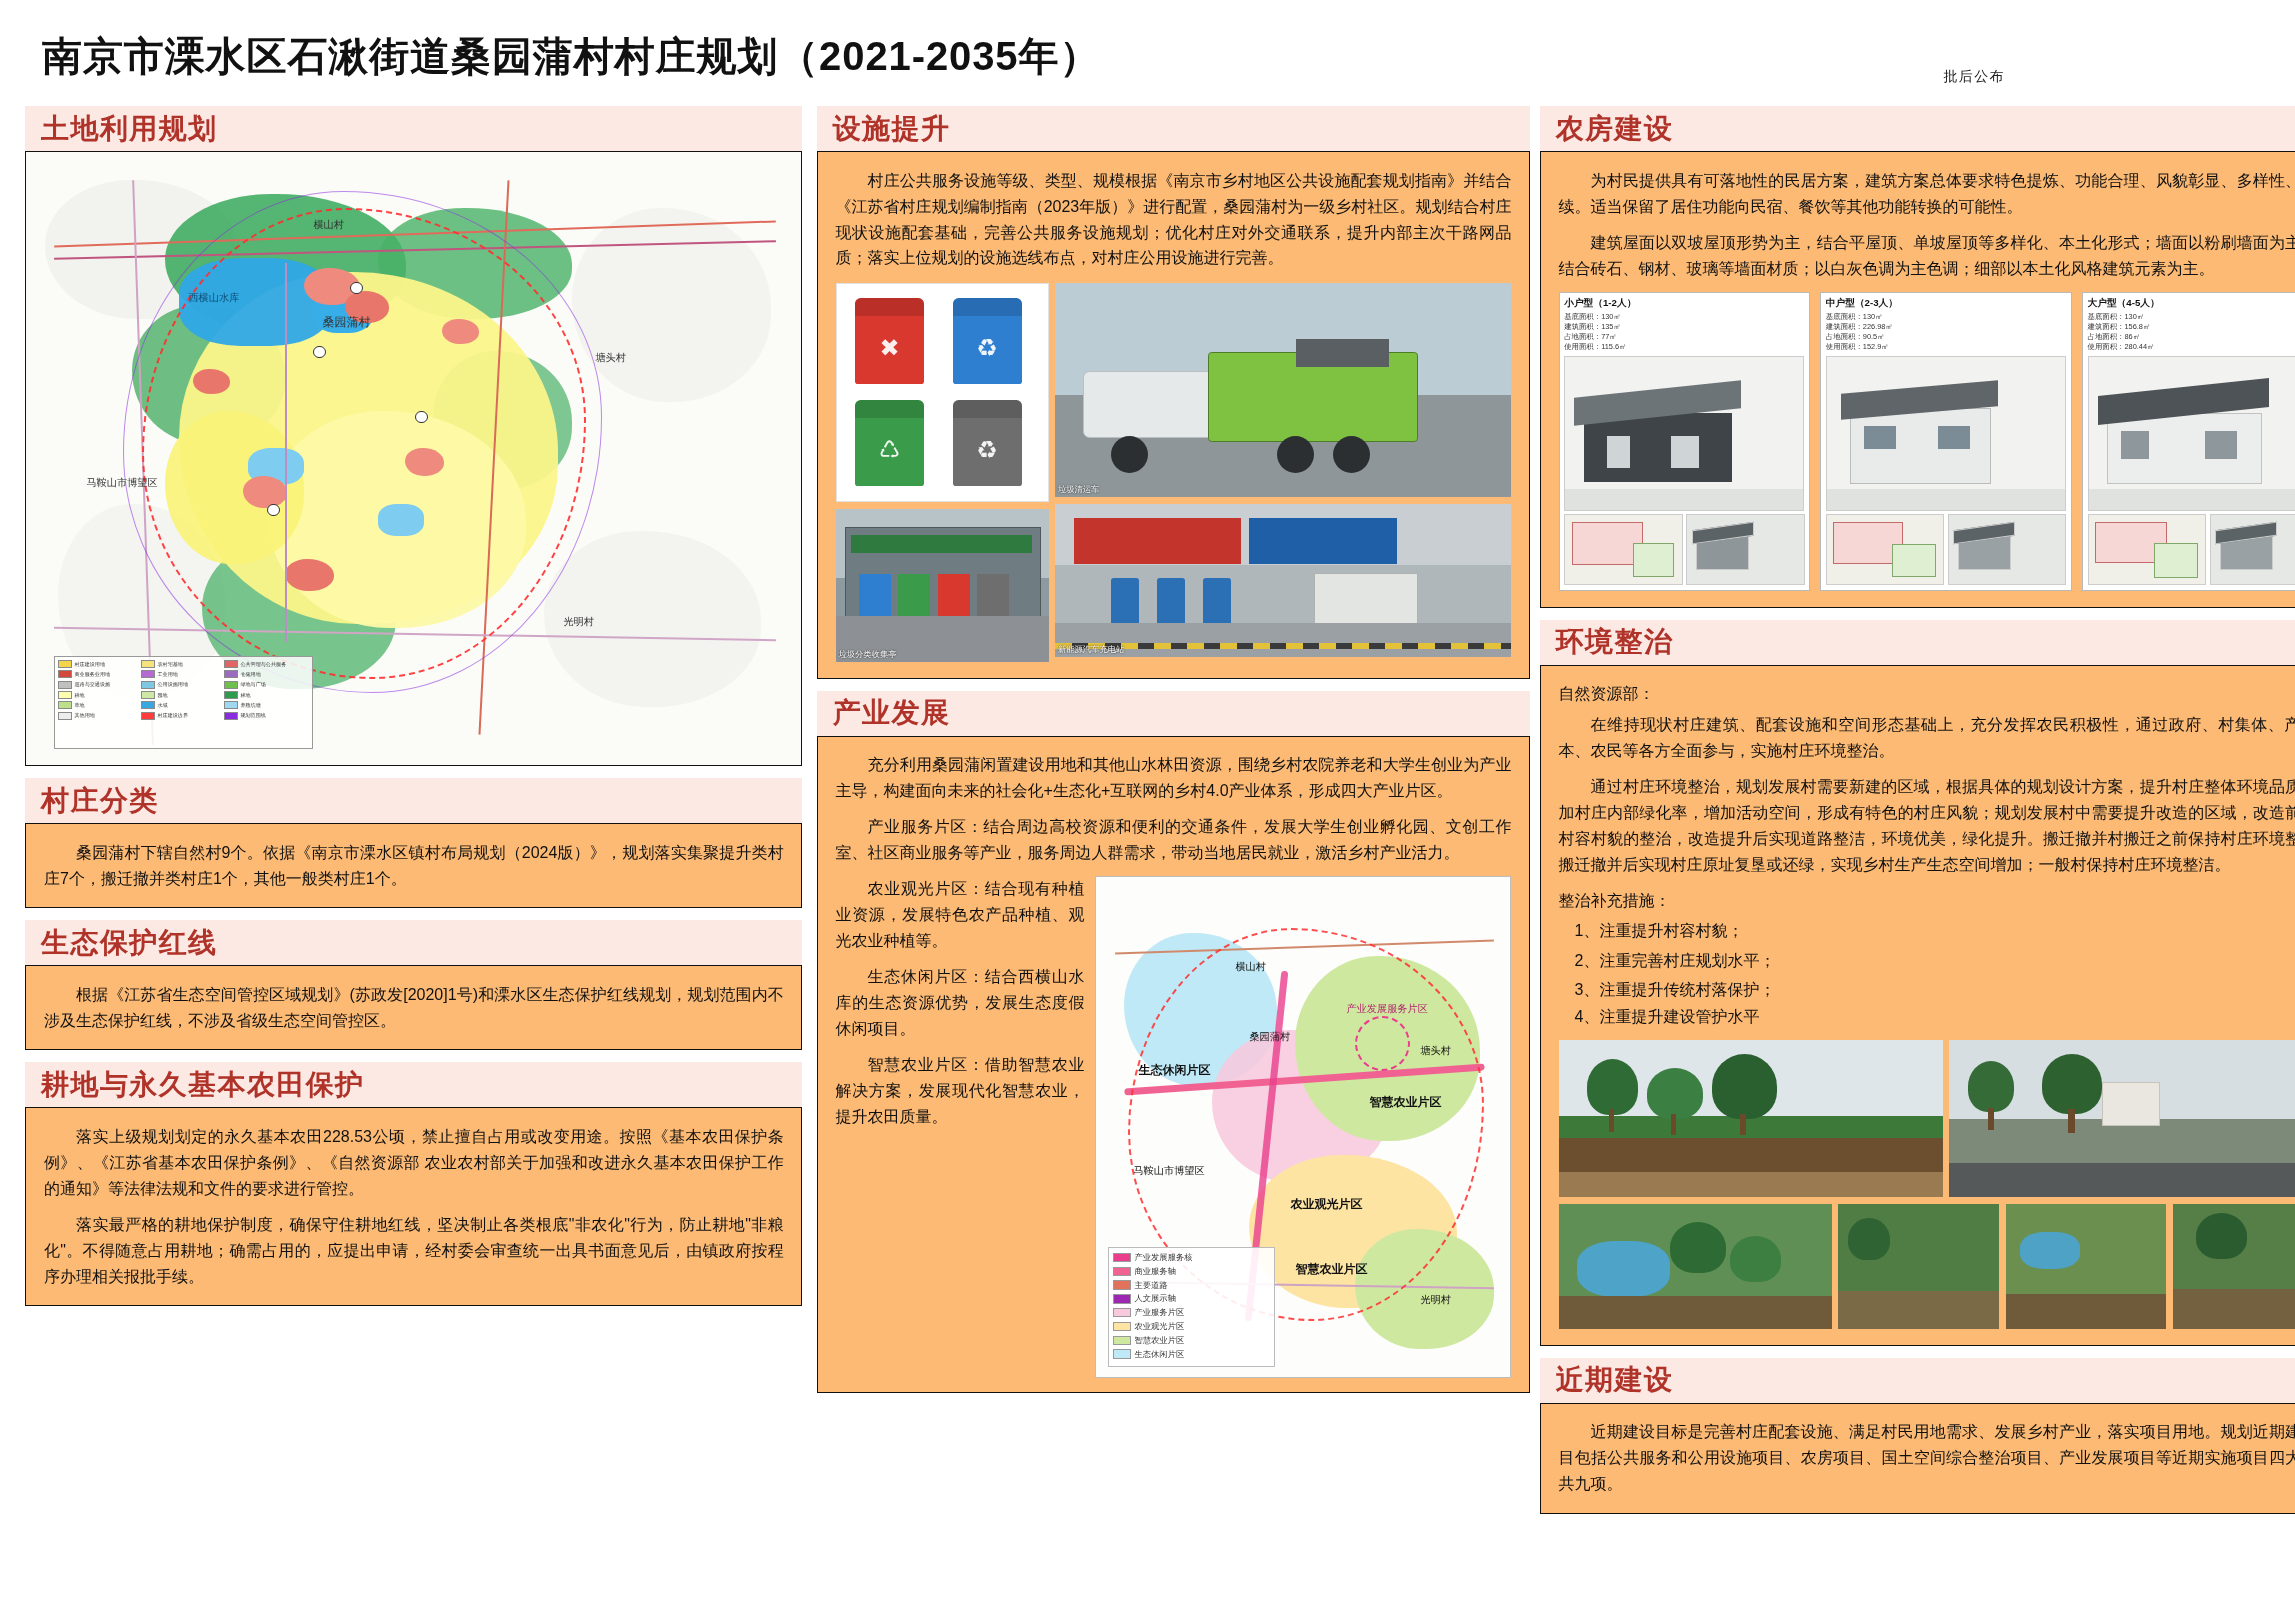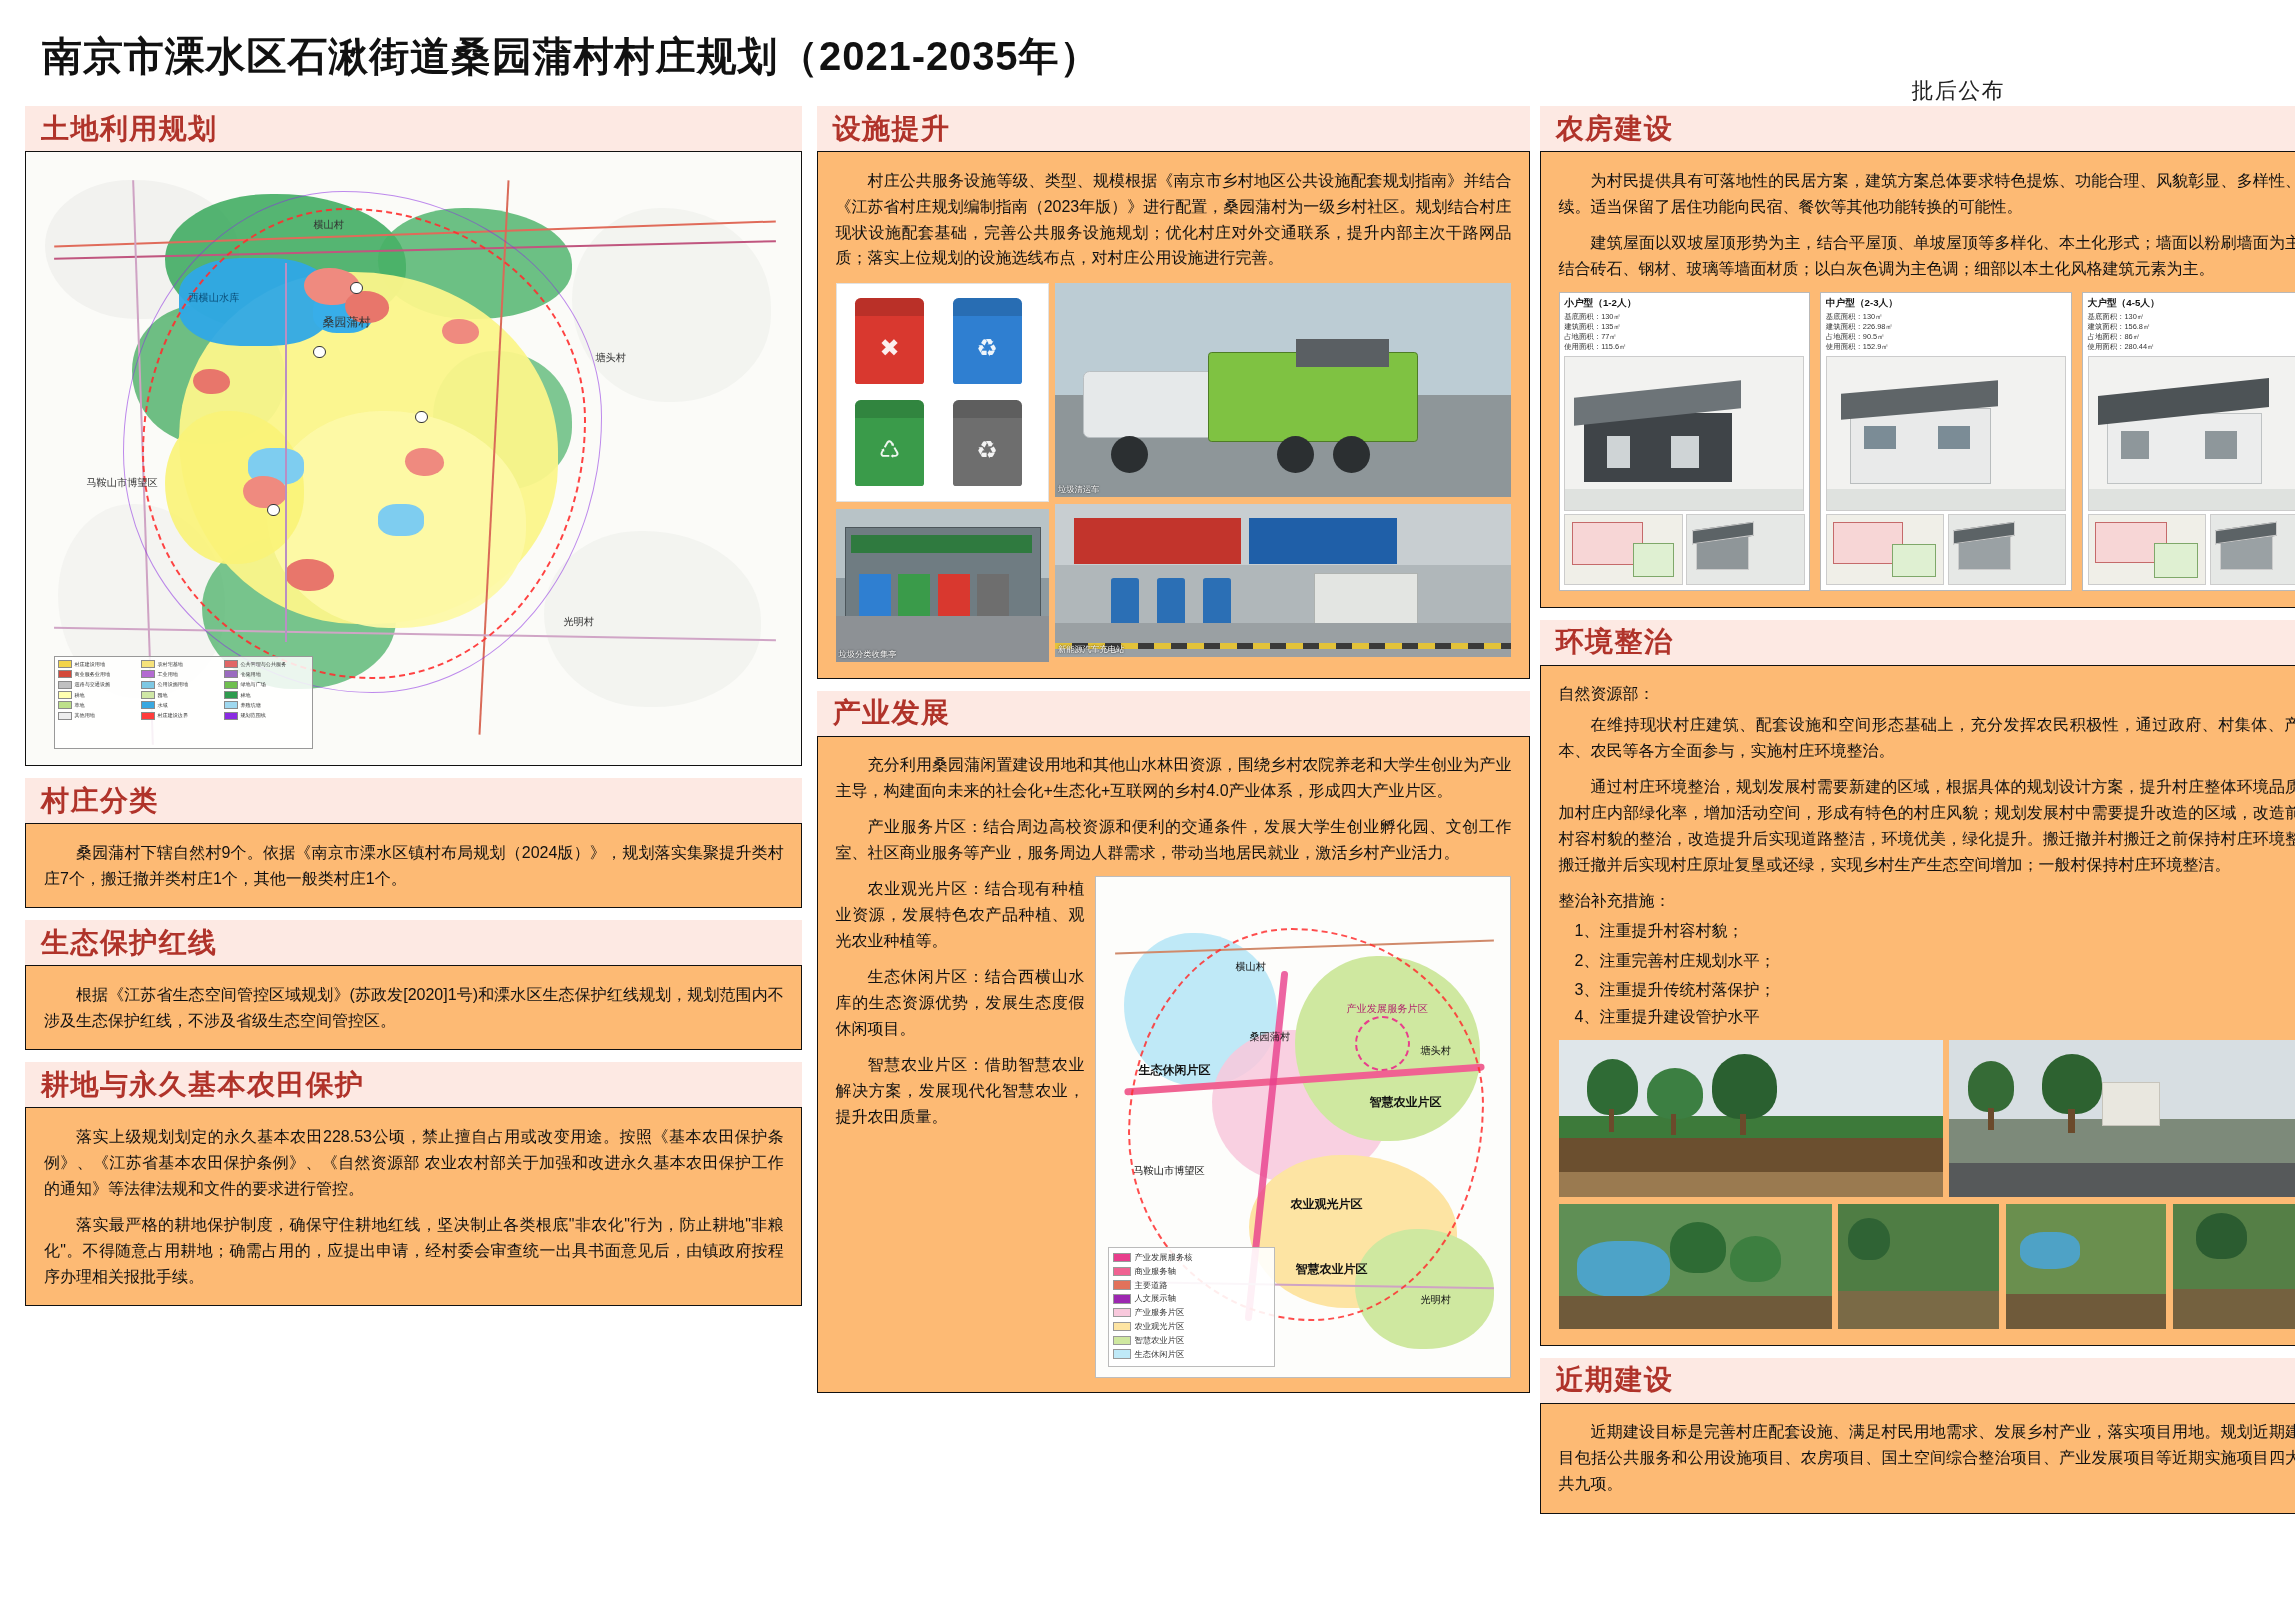--- a/index.html
+++ b/index.html
@@ -12,22 +12,22 @@
   }
   .board{position:relative;width:2295px;height:1623px;background:#fff;box-sizing:border-box;padding:0;}
   
   .header{position:absolute;left:0;top:0;width:2047px;height:99px;}
   .main-title{
     position:absolute;left:42px;top:29px;
     font-size:40px;font-weight:bold;letter-spacing:0.9px;color:#111;
     white-space:nowrap;
   }
   .pub-note{
-    position:absolute;right:42px;top:76px;
-    font-size:22px;color:#222;letter-spacing:1.4px;white-space:nowrap;
+    position:absolute;right:42px;top:68px;
+    font-size:14px;color:#222;letter-spacing:1.4px;white-space:nowrap;
   }
   
   .col{position:absolute;top:106px;}
   .col-left{left:25.4px;width:777px;}
   .col-mid{left:817px;width:713px;}
   .col-right{left:1540px;width:812px;}
 
   
   .sec{position:relative;margin-bottom:12px;}
   .sec-head{

